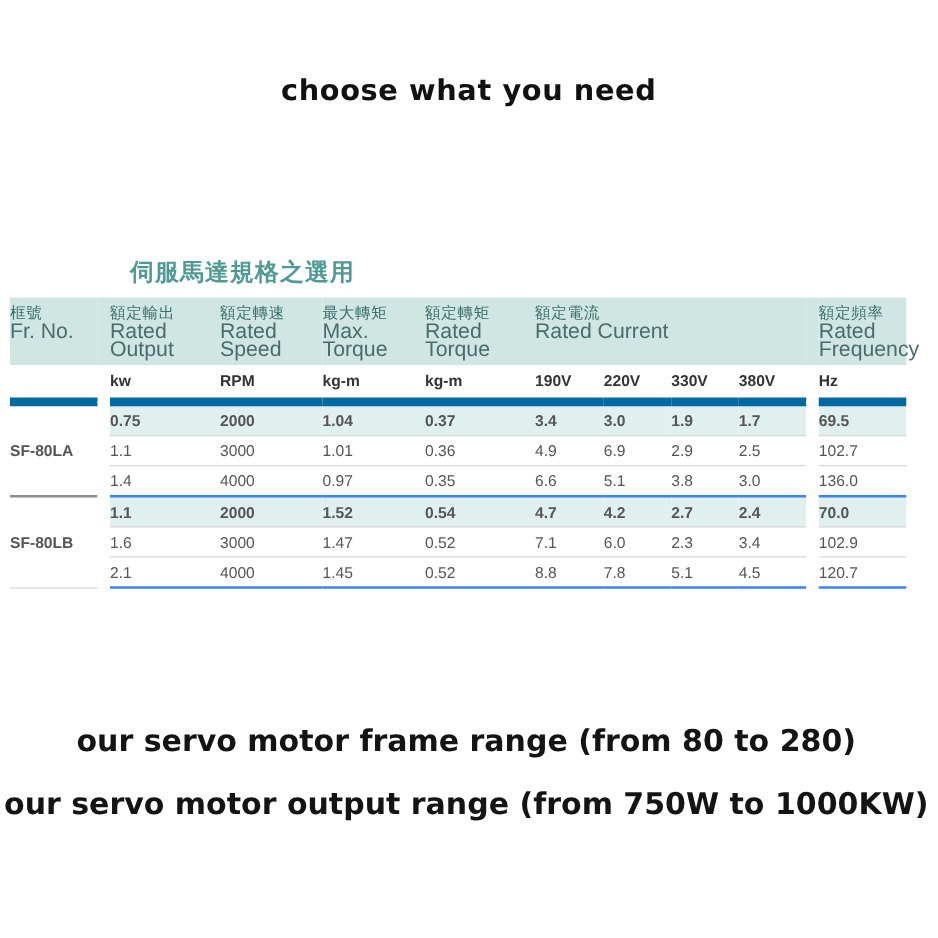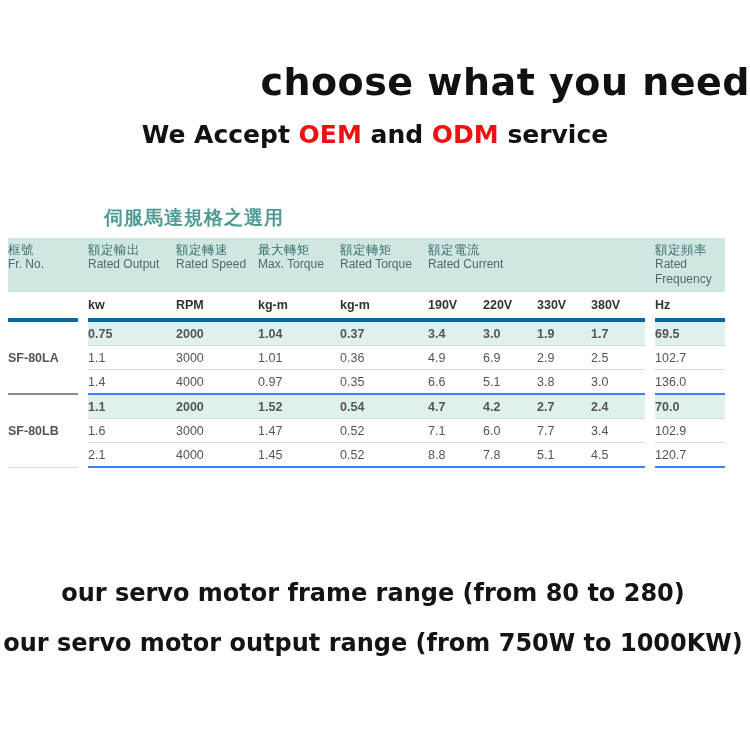--- a/index.html
+++ b/index.html
@@ -18,26 +18,25 @@
   
   .headline-block {
     position: absolute;
     top: 60px;
     left: 0;
     width: 750px;
     text-align: center;
   }
   .headline-main {
     font-family: "DejaVu Sans", sans-serif;
-    font-size: 38px;
+    font-size: 23px;
     font-weight: bold;
     color: #111111;
     letter-spacing: 0.5px;
     line-height: 1.2;
-    text-align: right;
   }
   .headline-sub {
     margin-top: 14px;
     font-family: "DejaVu Sans", sans-serif;
     font-size: 25px;
     font-weight: bold;
     color: #111111;
     line-height: 1.2;
   }
   .accent-red { color: #ee1111; }
@@ -86,33 +85,33 @@
   tr.hdr-band td .cn {
     display: block;
     font-family: "DejaVu Sans", sans-serif;
     font-size: 12.5px;
     color: #3b6f6b;
     line-height: 15px;
     letter-spacing: 0.5px;
   }
   tr.hdr-band td .en {
     display: block;
-    font-size: 12px;
+    font-size: 17px;
     color: #4a6d6b;
     line-height: 15px;
   }
 
   
   tr.unit-row td {
     background: #ffffff;
     height: 26px;
     font-weight: bold;
     font-size: 12.5px;
     color: #333333;
-    border-bottom: 4px solid #0369a1;
+    border-bottom: 7px solid #0369a1;
   }
   tr.unit-row td.gapcol { border-bottom: 2px solid #ffffff; }
 
   
   tr.data-row td {
     height: 23px;
     font-size: 12.5px;
     color: #555555;
     border-bottom: 1px solid #d8d8d8;
   }
@@ -154,21 +153,20 @@
     color: #141414;
     line-height: 1.28;
   }
   .footer-line + .footer-line { margin-top: 19px; }
 </style>
 </head>
 <body>
 
 <div class="headline-block">
   <div class="headline-main">choose what you need</div>
-  <div class="headline-sub"><span>We Accept </span><span class="accent-red">OEM</span><span> and </span><span class="accent-red">ODM</span><span> service</span></div>
 </div>
 
 <div class="table-title">伺服馬達規格之選用</div>
 
 <div class="spec-table-wrap">
   <table class="spec">
     <colgroup>
       <col style="width:70px">
       <col style="width:10px">
       <col style="width:88px">
@@ -288,21 +286,21 @@
         <td class="pad-l">70.0</td>
       </tr>
       <tr class="data-row">
         <td class="gapcol"></td>
         <td class="pad-l">1.6</td>
         <td class="pad-l">3000</td>
         <td class="pad-l">1.47</td>
         <td class="pad-l">0.52</td>
         <td class="pad-l">7.1</td>
         <td class="pad-l">6.0</td>
-        <td class="pad-l">7.7</td>
+        <td class="pad-l">2.3</td>
         <td class="pad-l">3.4</td>
         <td class="gapcol"></td>
         <td class="pad-l">102.9</td>
       </tr>
       <tr class="data-row grp-end">
         <td class="gapcol"></td>
         <td class="pad-l">2.1</td>
         <td class="pad-l">4000</td>
         <td class="pad-l">1.45</td>
         <td class="pad-l">0.52</td>

